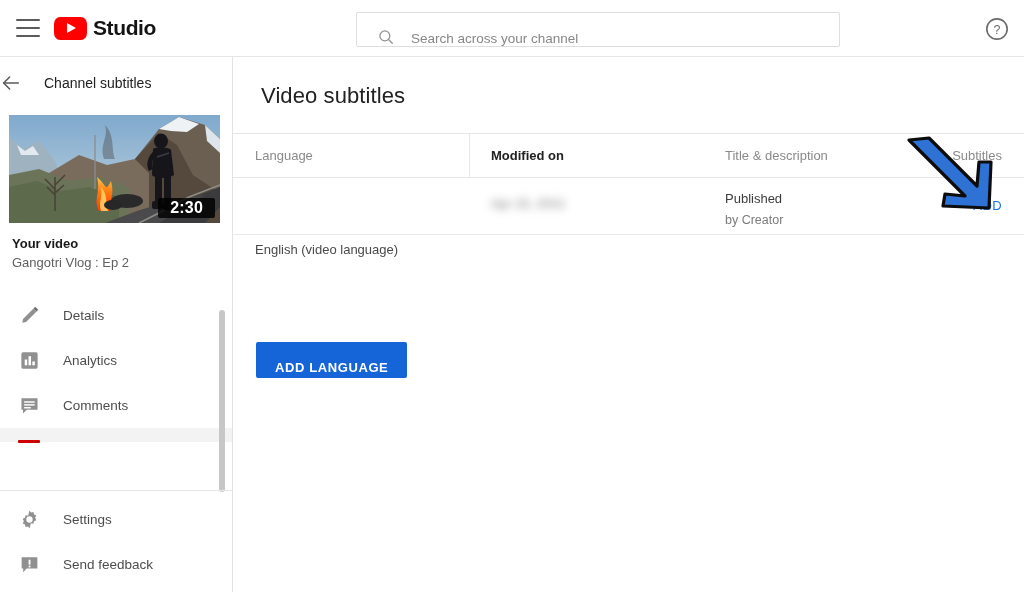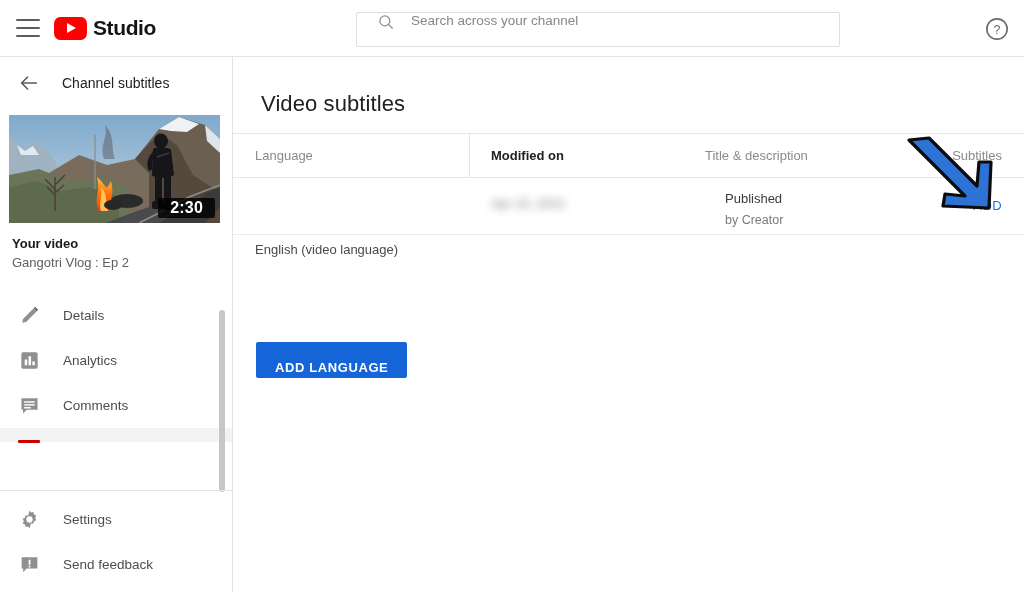--- a/index.html
+++ b/index.html
@@ -34,41 +34,41 @@
     border-left: 9px solid #fff;
     border-top: 5.5px solid transparent;
     border-bottom: 5.5px solid transparent;
   }
   .brand-text { font-size: 21px; font-weight: bold; color: #141414; letter-spacing: -0.4px; }
 
   .searchwrap {
     position: absolute; left: 356px; top: 12px;
     width: 484px; height: 35px;
     border: 1px solid #dedede; border-radius: 2px; background: #fff;
-    display: flex; align-items: flex-start; padding: 0 10px; cursor: text;
+    display: flex; align-items: flex-end; padding: 0 10px; cursor: text;
   }
   .search-ico { width: 18px; height: 18px; margin-left: 10px; margin-right: 16px; flex: none; }
   .search-input {
     flex: 1; border: none; outline: none; background: transparent;
     font-family: "Liberation Sans", sans-serif; font-size: 13.5px; color: #606060;
   }
   .search-input::placeholder { color: #878787; }
 
   .help-btn {
     position: absolute; right: 14px; top: 16px;
     width: 26px; height: 26px; cursor: pointer;
   }
 
   
   .sidebar {
     position: absolute; left: 0; top: 57px; width: 233px; height: 535px;
     background: #fff; border-right: 1px solid #e3e3e3; overflow: hidden;
   }
   .side-head {
-    height: 52px; display: flex; align-items: center; padding-left: 18px; gap: 22px;
+    height: 52px; display: flex; align-items: center; gap: 22px;
     cursor: pointer;
   }
   .back-arrow { width: 22px; height: 22px; flex: none; }
   .side-head-title { font-size: 14px; color: #212121; font-weight: 500; }
 
   .thumb-box {
     position: relative; margin: 6px 14px 0 9px; width: 211px; height: 108px;
     overflow: hidden; background: #6d7b86;
   }
   .thumb-svg { display: block; width: 211px; height: 108px; }
@@ -105,36 +105,36 @@
 
   .side-divider {
     position: absolute; left: 0; top: 433px; width: 233px; height: 1px; background: #e5e5e5;
   }
   .bottom-menu { position: absolute; left: 0; top: 440px; width: 233px; }
 
   
   .main { position: absolute; left: 233px; top: 57px; width: 791px; height: 535px; background: #fff; }
   .page-title {
     position: absolute; left: 28px; top: 26px;
-    font-size: 22px; color: #212121; font-weight: normal; letter-spacing: 0.1px; margin-top: 8px;
+    font-size: 22px; color: #212121; font-weight: normal; letter-spacing: 0.1px;
   }
 
   .table { position: absolute; left: 0; top: 76px; width: 791px; }
   .thead {
     position: relative; height: 45px; border-top: 1px solid #e7e7e7; border-bottom: 1px solid #e7e7e7;
     display: flex; align-items: center; text-decoration: underline;
   }
   .thead .col-sep {
     position: absolute; left: 236px; top: 0; bottom: 0; width: 1px; background: #e7e7e7;
   }
   .th { font-size: 13px; color: #8a8a8a; position: absolute; }
   .th.sorted { color: #212121; font-weight: bold; }
   .th-language { left: 22px; }
   .th-modified { left: 258px; }
-  .th-title { left: 472px; }
+  .th-title { left: 492px; }
   .th-subtitles { right: 22px; }
 
   .trow { position: relative; height: 57px; border-bottom: 1px solid #eaeaea; }
   .td { position: absolute; font-size: 13px; color: #4a4a4a; }
   .td-language { left: 22px; top: 20px; margin-top: 44px; }
   .td-modified { left: 258px; top: 18px; filter: blur(4px); color: #7a7a7a; font-size: 13px; }
   .td-status { left: 492px; top: 11px; line-height: 19px; }
   .td-status .s1 { font-size: 13px; color: #3b3b3b; display: block; }
   .td-status .s2 { font-size: 12.5px; color: #7b7b7b; display: block; margin-top: 3px; }
   .td-add {

